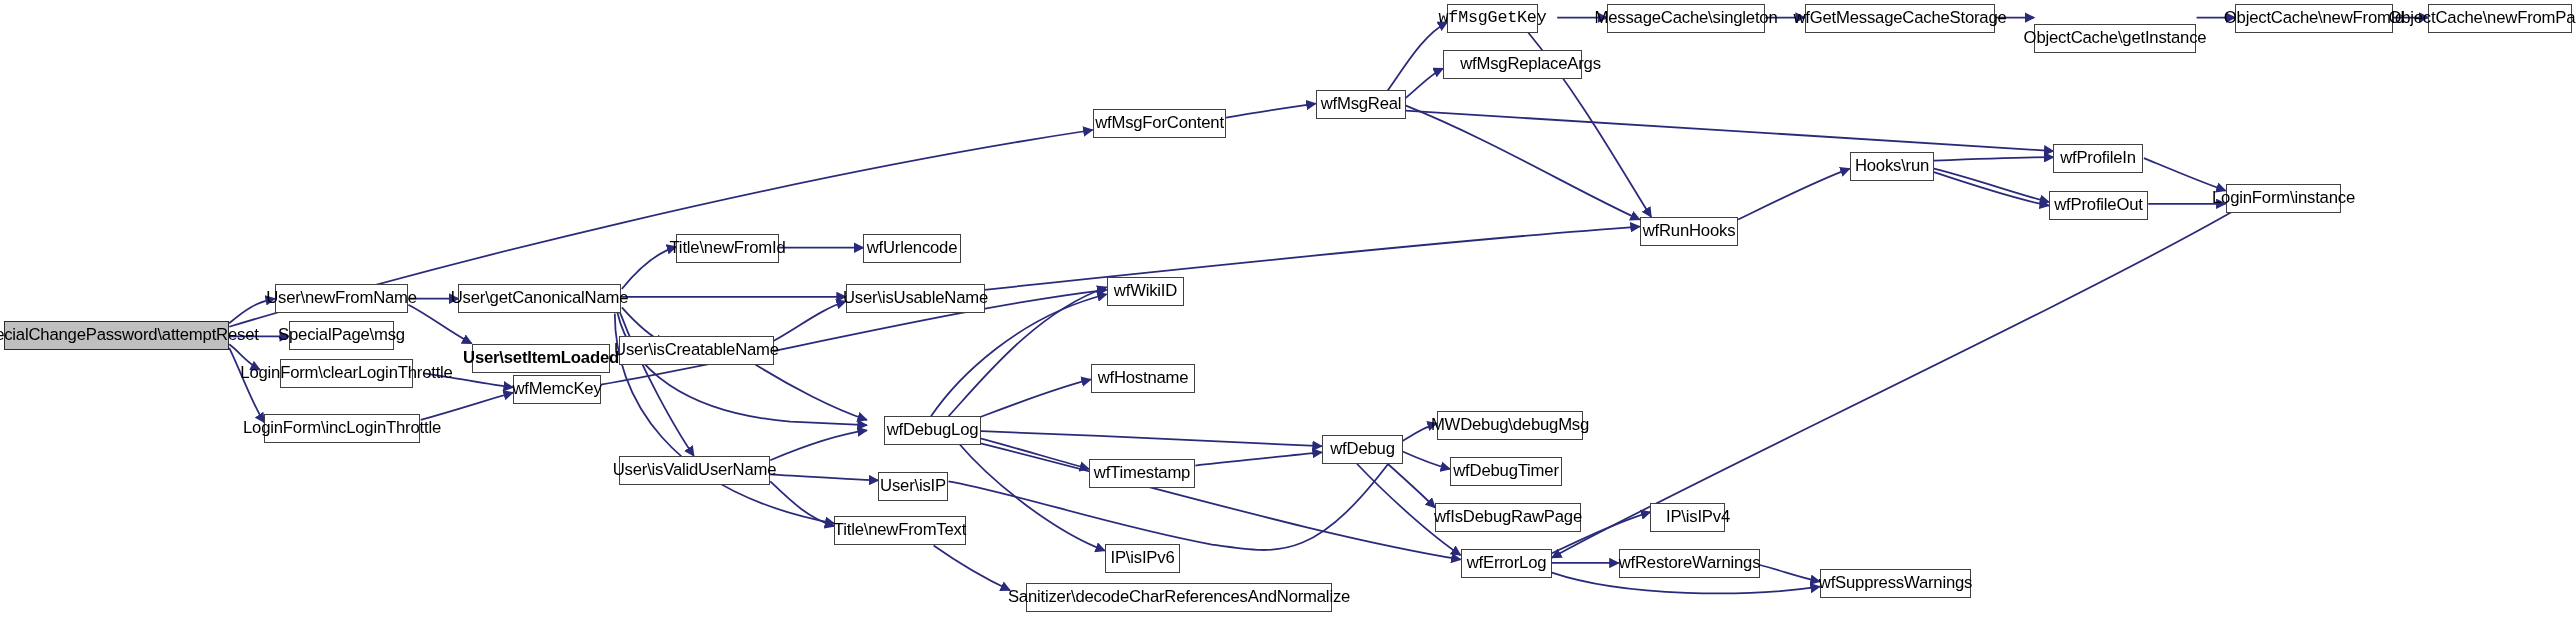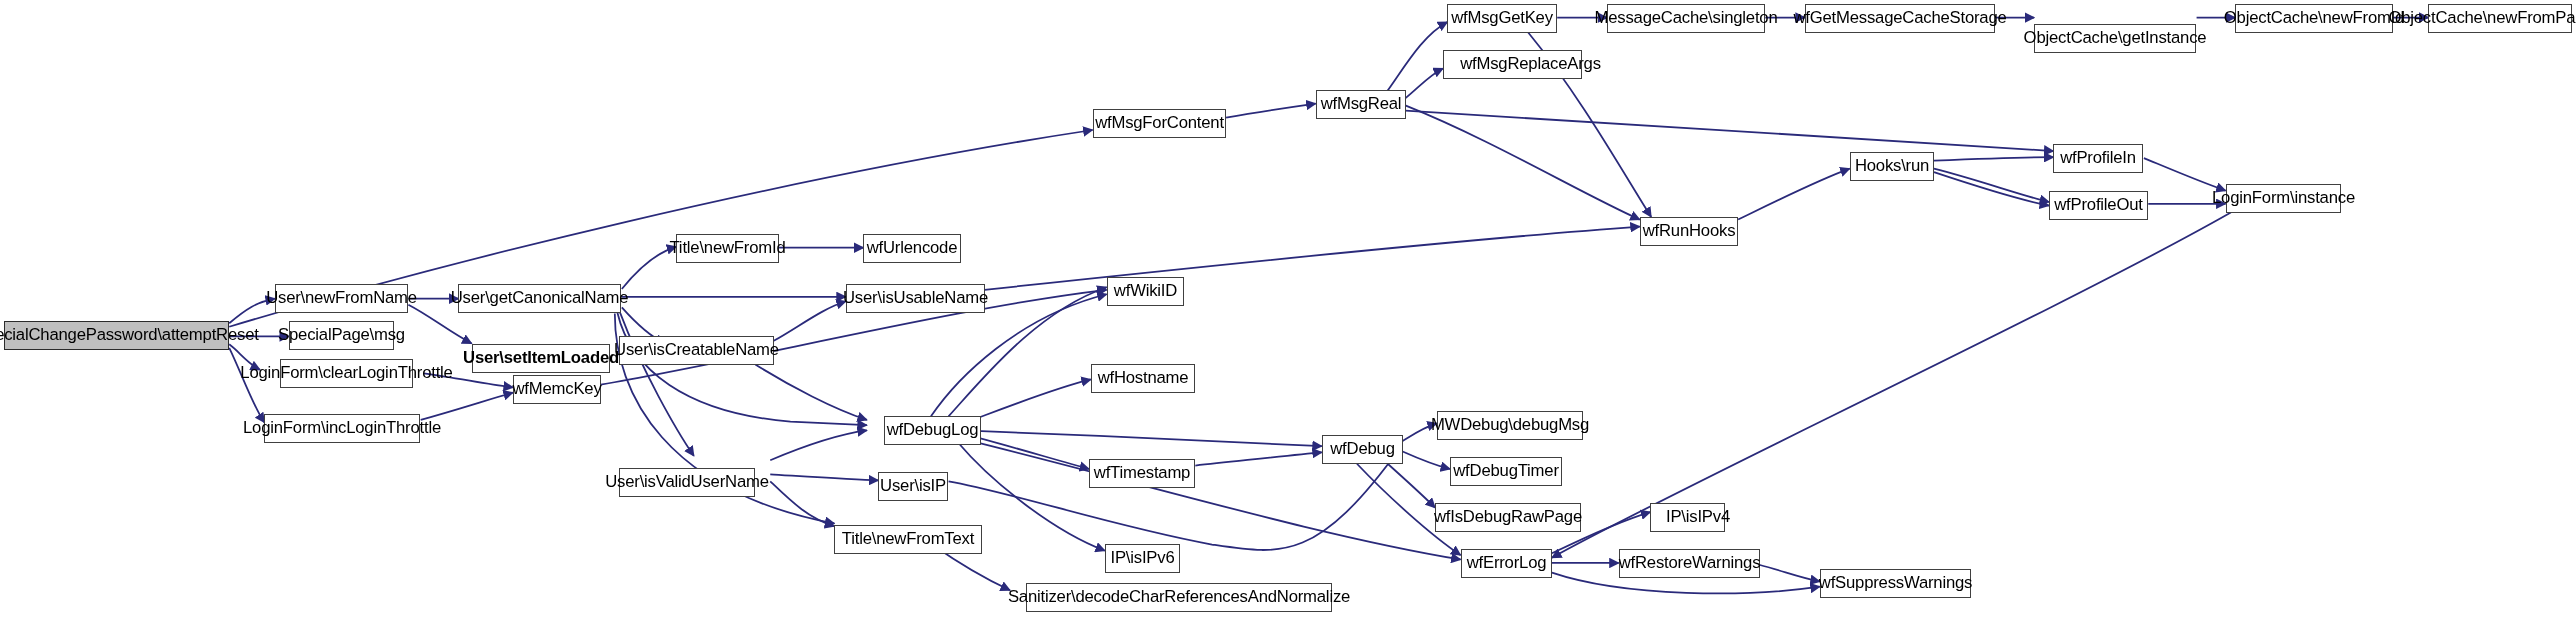--- a/index.html
+++ b/index.html
@@ -120,34 +120,34 @@
       <div class="node root" style="left: 4.4px; top: 321px; width: 225px; height: 29px;">SpecialChangePassword\attemptReset</div>
       <div class="node" style="left: 275px; top: 284px; width: 133px; height: 29px;">User\newFromName</div>
       <div class="node" style="left: 289px; top: 321px; width: 105px; height: 29px;">SpecialPage\msg</div>
       <div class="node" style="left: 260px; top: 359px; width: 133px; height: 29px; margin-left: 20px;">LoginForm\clearLoginThrottle</div>
       <div class="node" style="left: 264px; top: 414px; width: 156px; height: 29px;">LoginForm\incLoginThrottle</div>
       <div class="node" style="left: 458px; top: 284px; width: 163px; height: 29px;">User\getCanonicalName</div>
       <div class="node" style="left: 472px; top: 344px; width: 138px; height: 29px; font-weight: bold;">User\setItemLoaded</div>
       <div class="node" style="left: 513px; top: 375px; width: 88px; height: 29px;">wfMemcKey</div>
       <div class="node" style="left: 676px; top: 234px; width: 103px; height: 29px;">Title\newFromId</div>
       <div class="node" style="left: 619px; top: 336px; width: 155px; height: 29px;">User\isCreatableName</div>
-      <div class="node" style="left: 619px; top: 456px; width: 136px; height: 29px; margin-top: 12px;">User\isValidUserName</div>
+      <div class="node" style="left: 619px; top: 456px; width: 151px; height: 29px;">User\isValidUserName</div>
       <div class="node" style="left: 863px; top: 234px; width: 98px; height: 29px;">wfUrlencode</div>
       <div class="node" style="left: 846px; top: 284px; width: 139px; height: 29px;">User\isUsableName</div>
       <div class="node" style="left: 867px; top: 416px; width: 97px; height: 29px; margin-left: 17px;">wfDebugLog</div>
       <div class="node" style="left: 878px; top: 472px; width: 70px; height: 29px;">User\isIP</div>
-      <div class="node" style="left: 834px; top: 516px; width: 148px; height: 29px; margin-top: 9px;">Title\newFromText</div>
+      <div class="node" style="left: 834px; top: 516px; width: 132px; height: 29px;">Title\newFromText</div>
       <div class="node" style="left: 1107px; top: 277px; width: 77px; height: 29px;">wfWikiID</div>
       <div class="node" style="left: 1091px; top: 364px; width: 104px; height: 29px;">wfHostname</div>
       <div class="node" style="left: 1089px; top: 459px; width: 106px; height: 29px;">wfTimestamp</div>
       <div class="node" style="left: 1105px; top: 544px; width: 75px; height: 29px;">IP\isIPv6</div>
       <div class="node" style="left: 1010px; top: 583px; width: 306px; height: 29px; margin-left: 16px;">Sanitizer\decodeCharReferencesAndNormalize</div>
       <div class="node" style="left: 1093px; top: 109px; width: 133px; height: 29px;">wfMsgForContent</div>
       <div class="node" style="left: 1316px; top: 90px; width: 90px; height: 29px;">wfMsgReal</div>
-      <div class="node" style="left: 1447px; top: 3.5px; width: 110px; height: 29px;">wfMsgGetKey</div>
+      <div class="node" style="left: 1447px; top: 3.5px; width: 91px; height: 29px; font-family: Liberation Mono, monospace;">wfMsgGetKey</div>
       <div class="node" style="left: 1443px; top: 50px; width: 139px; height: 29px; padding-left: 43px;">wfMsgReplaceArgs</div>
       <div class="node" style="left: 1640px; top: 217px; width: 98px; height: 29px;">wfRunHooks</div>
       <div class="node" style="left: 1322px; top: 435px; width: 81px; height: 29px;">wfDebug</div>
       <div class="node" style="left: 1437px; top: 411px; width: 146px; height: 29px;">MWDebug\debugMsg</div>
       <div class="node" style="left: 1450px; top: 457px; width: 112px; height: 29px;">wfDebugTimer</div>
       <div class="node" style="left: 1435px; top: 503px; width: 146px; height: 29px;">wfIsDebugRawPage</div>
       <div class="node" style="left: 1461px; top: 549px; width: 91px; height: 29px;">wfErrorLog</div>
       <div class="node" style="left: 1650px; top: 503px; width: 75px; height: 29px; padding-left: 28px;">IP\isIPv4</div>
       <div class="node" style="left: 1619px; top: 549px; width: 141px; height: 29px;">wfRestoreWarnings</div>
       <div class="node" style="left: 1820px; top: 569px; width: 151px; height: 29px;">wfSuppressWarnings</div>

